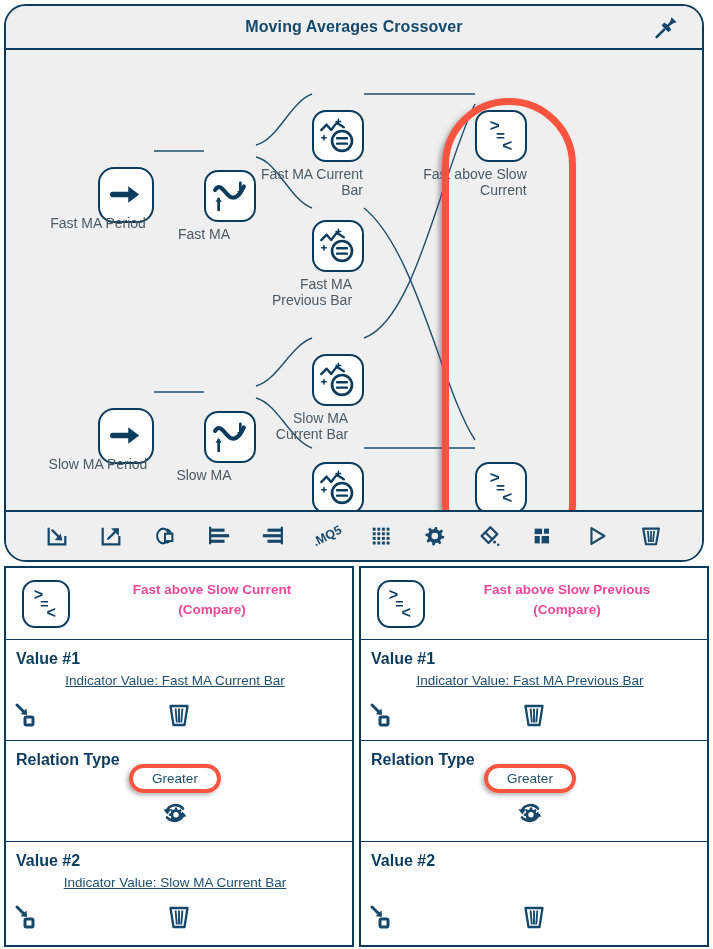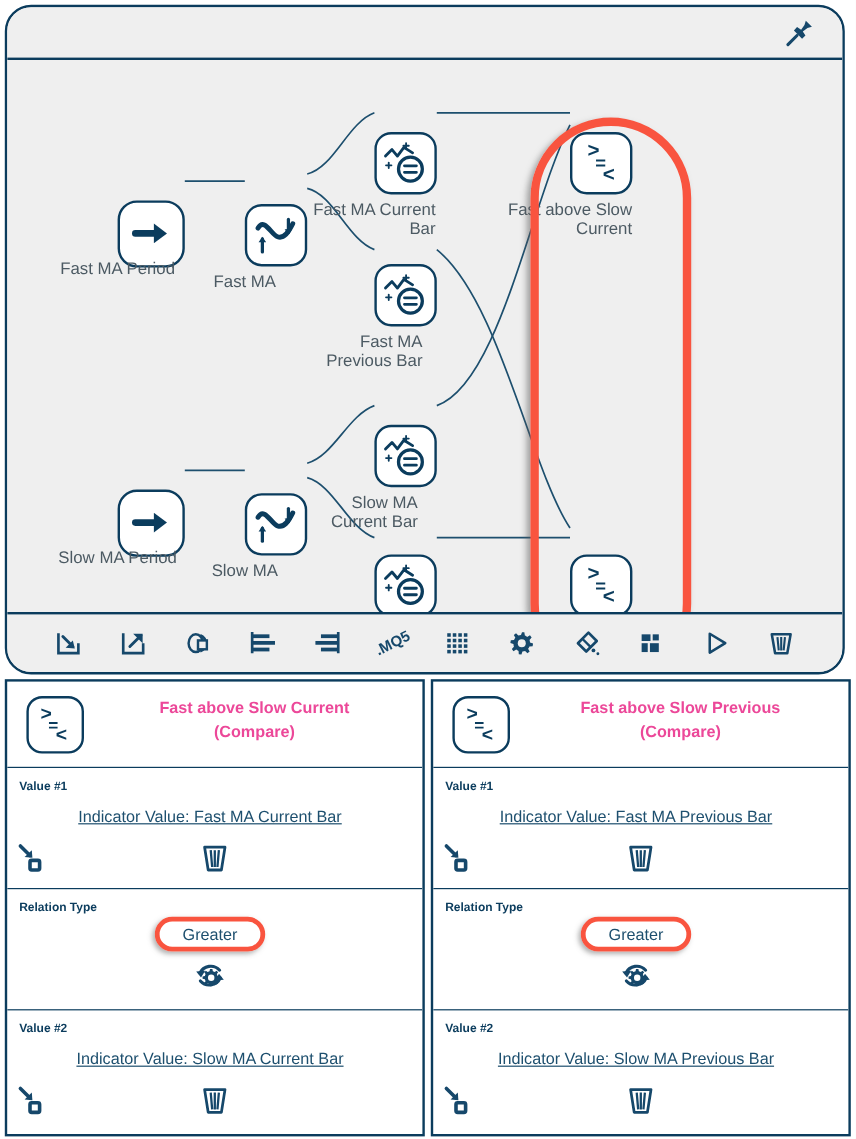--- a/index.html
+++ b/index.html
@@ -113,21 +113,21 @@
     text-align: center; font-size: 13.5px; font-weight: bold;
     color: #ec4899; line-height: 20px;
   }
   .section {
     position: relative; height: 101px;
     border-bottom: 1.5px solid #0b3c5d;
   }
   .section:last-child { border-bottom: none; }
   .sec-title {
     position: absolute; left: 10px; top: 10px;
-    font-size: 10px; font-weight: bold; color: #0b3c5d;
+    font-size: 16px; font-weight: bold; color: #0b3c5d;
   }
   .sec-value {
     position: absolute; left: 0; right: 8px; top: 33px;
     text-align: center; font-size: 13.5px; color: #1d4f6e; text-decoration: underline;
   }
   .sec-icon-link { position: absolute; left: 8px; top: 62px; width: 26px; height: 26px; cursor: pointer; }
   .sec-icon-trash { position: absolute; left: 0; right: 0; top: 60px; margin: 0 auto;
                     width: 26px; height: 30px; cursor: pointer; }
   
   .relation-pill-wrap {
@@ -151,20 +151,21 @@
                       width: 28px; height: 28px; cursor: pointer; }
 </style>
 </head>
 <body>
 
 <div id="root">
 
   <div class="editor-window">
 
     <div class="editor-titlebar">
+      <div class="editor-title">Moving Averages Crossover</div>
       <svg class="pin-icon" viewBox="0 0 28 28">
         <path d="M19.5 3.2 L24.6 8.3 L20.9 9.4 L17.0 12.2 L19.2 15.6 L16.4 18.2 L9.6 11.4 L12.2 8.6 L15.6 10.8 L18.4 6.9 Z" fill="#16486b"></path>
         <path d="M12.2 15.6 L4.6 23.2" stroke="#16486b" stroke-width="2.6" stroke-linecap="round" fill="none"></path>
       </svg>
     </div>
 
     <div class="canvas">
 
       <svg class="canvas-svg" viewBox="0 0 696 460" preserveAspectRatio="none">
         <g fill="none" stroke="#1d4f6e" stroke-width="1.4">
@@ -542,21 +543,20 @@
                    L20.3 14.3 L22.2 14.7 L22.2 16.7 L20.3 17.1 L19.7 18.7 L20.8 20.1
                    L19.4 21.5 L18 20.4 L16.4 21 L16 22.9 L14 22.9 L13.6 21 L12 20.4
                    L10.6 21.5 L9.2 20.1 L10.3 18.7 L9.7 17.1 L7.8 16.7 L7.8 14.7
                    L9.7 14.3 L10.3 12.7 L9.2 11.3 L10.6 9.9 L12 11 L13.6 10.4 Z" fill="#16486b"></path>
           <circle cx="15" cy="15.7" r="2.7" fill="#ffffff"></circle>
         </svg>
       </div>
 
       <div class="section">
         <div class="sec-title">Value #2</div>
-        <div class="sec-value">Indicator Value: Slow MA Previous Bar</div>
         <svg class="sec-icon-link" viewBox="0 0 26 26">
           <path d="M3 3 L11 11" stroke="#16486b" stroke-width="3" stroke-linecap="round"></path>
           <path d="M12.5 6.5 L13 12.8 L6.5 12.2 Z" fill="#16486b"></path>
           <rect x="11" y="15" width="8" height="8" rx="1.4" stroke="#16486b" stroke-width="3" fill="none"></rect>
         </svg>
         <svg class="sec-icon-trash" viewBox="0 0 26 30">
           <path d="M4.5 6 L21.5 6 L18.5 25 L7.5 25 Z" stroke="#16486b" stroke-width="2.3" fill="none" stroke-linejoin="round"></path>
           <path d="M9.6 8.5 L10.8 22.5 M13 8.5 L13 22.5 M16.4 8.5 L15.2 22.5" stroke="#16486b" stroke-width="1.9"></path>
         </svg>
       </div>

